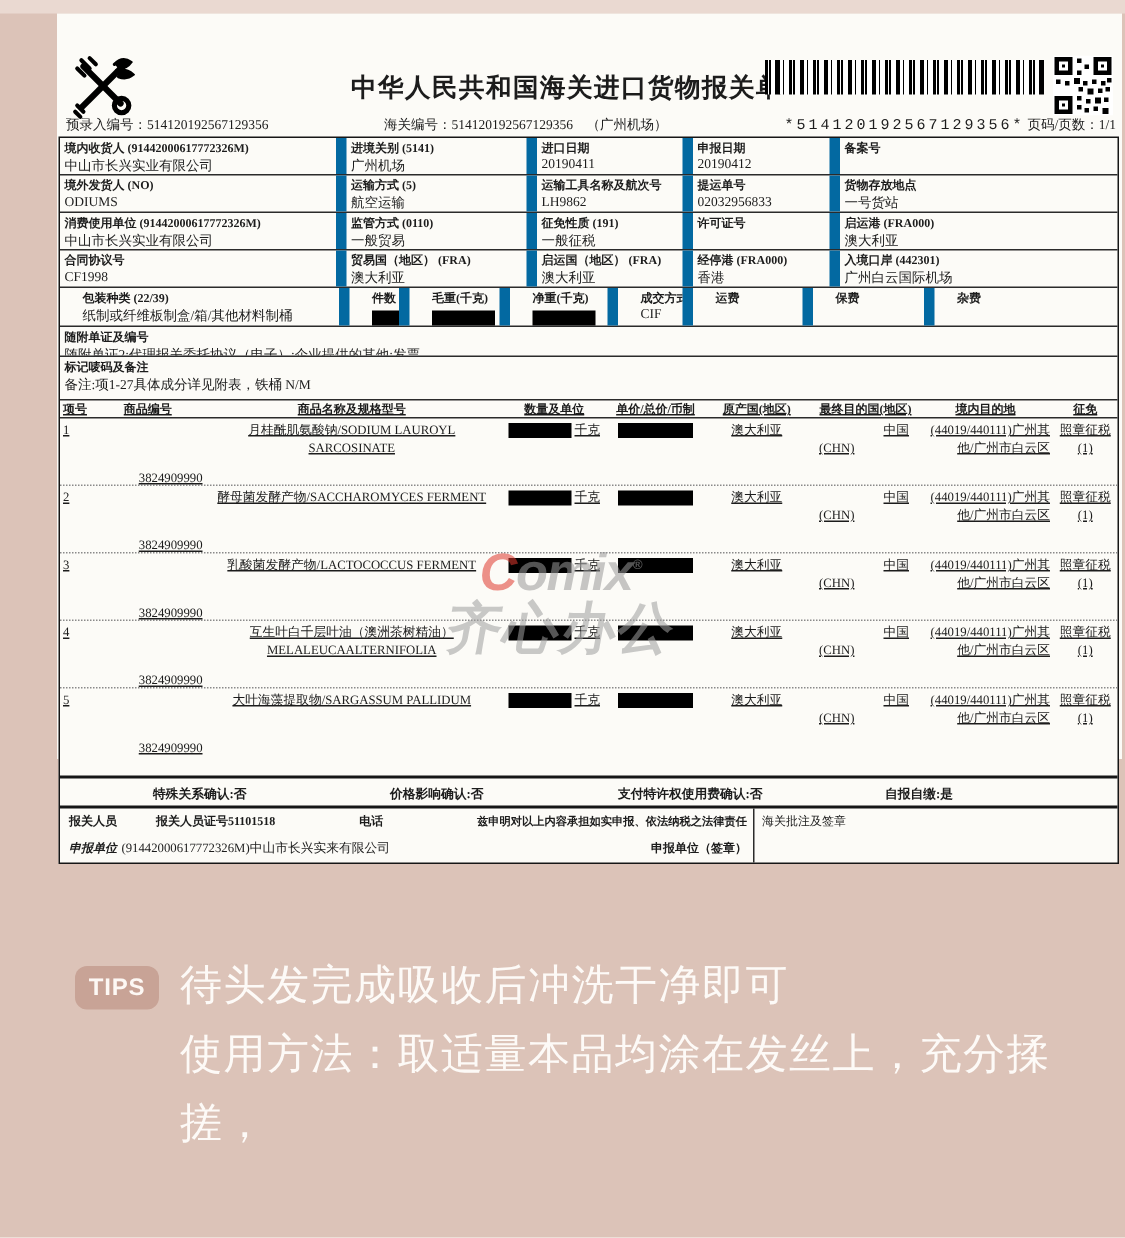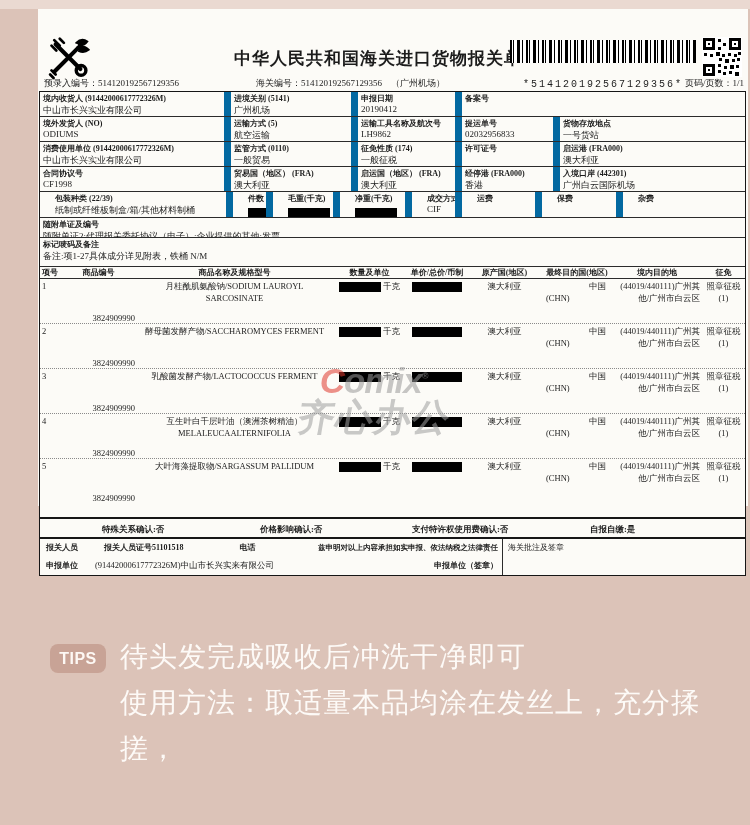--- a/index.html
+++ b/index.html
@@ -46,21 +46,21 @@
   .wide-cell { padding:1px 3px; height:20px; overflow:hidden; }
   .marks-cell { padding:1px 3px; height:28px; overflow:hidden; }
 
   .redact { display:inline-block; background:#000; vertical-align:middle; }
   .rd-pieces { width:34px; height:12px; }
   .rd-weight { width:42px; height:12px; }
   .rd-qty { width:42px; height:10px; margin-right:2px; }
   .rd-price { width:50px; height:10px; }
 
   
-  .items-grid { display:grid; grid-template-columns:20px 77px 195px 75px 60px 75px 70px 90px 1fr; }
+  .items-grid { display:grid; grid-template-columns:20px 77px 195px 75px 60px 75px 70px 90px 1fr;text-decoration:underline; }
   .items-head { border-top:1px solid #2b2b2b; border-bottom:1px solid #2b2b2b; height:13px; }
   .items-head > div { font-size:8px; font-weight:bold; text-align:center; white-space:nowrap; overflow:hidden; }
   .item-row { font-size:8.5px; }
   .item-row + .item-row { border-top:1px dotted #8a8a8a; }
   .item-row > div { padding:2px 2px 0 2px; }
   .i-no { text-align:left; }
   .i-code { text-align:right;margin-top:32px; }
   .i-name { text-align:center; }
   .i-qty { text-align:center; white-space:nowrap; }
   .i-price { text-align:center; }
@@ -78,21 +78,21 @@
   .c1{left:62px}.c2{left:220px}.c3{left:372px}.c4{left:550px}
 
   
   .foot { display:grid; grid-template-columns:463px 1fr; height:36px; }
   .foot-left { position:relative; border-right:1px solid #2b2b2b; }
   .foot-line1 { position:absolute; top:3px; left:6px; right:4px; display:flex; align-items:baseline; font-size:8px; font-weight:bold; white-space:nowrap; }
   .foot-cert { margin-left:26px; }
   .foot-phone { margin-left:56px; }
   .foot-decl { margin-left:auto; font-weight:bold; font-size:7.5px; }
   .foot-line2 { position:absolute; bottom:3px; left:6px; right:4px; display:flex; align-items:baseline; font-size:8.5px; white-space:nowrap; }
-  .foot-line2 .k { font-weight:bold; font-size:8px; margin-right:17px; }
+  .foot-line2 .k { font-weight:bold; font-size:8px; margin-right:3px;font-style:italic; }
   .foot-seal { margin-left:auto; font-weight:bold; font-size:8px; }
   .foot-right { padding:3px 5px; font-size:8px; font-weight:normal; }
 
   
   .watermark { position:absolute; left:246px; top:350px; width:180px; text-align:center;
     opacity:.55; pointer-events:none; z-index:6;
     font-family:"Liberation Sans","DejaVu Sans",sans-serif; }
   .wm-brand { font-size:35px; font-weight:bold; font-style:italic; letter-spacing:-1px;
     color:#9a9a9a; line-height:34px; white-space:nowrap; }
   .wm-brand .first { color:#e0392f; }
@@ -180,20 +180,24 @@
     <div class="grid5 frow">
       <div class="fcell">
         <div class="lbl">境内收货人 (91442000617772326M)</div>
         <div class="val">中山市长兴实业有限公司</div>
       </div>
       <div class="fcell">
         <div class="lbl">进境关别 (5141)</div>
         <div class="val">广州机场</div>
       </div>
       <div class="fcell">
+        <div class="lbl">进口日期</div>
+        <div class="val">20190411</div>
+      </div>
+      <div class="fcell">
         <div class="lbl">申报日期</div>
         <div class="val">20190412</div>
       </div>
       <div class="fcell">
         <div class="lbl">备案号</div>
         <div class="val"></div>
       </div>
     </div>
 
     <div class="grid5 frow">
@@ -222,21 +226,21 @@
     <div class="grid5 frow">
       <div class="fcell">
         <div class="lbl">消费使用单位 (91442000617772326M)</div>
         <div class="val">中山市长兴实业有限公司</div>
       </div>
       <div class="fcell">
         <div class="lbl">监管方式 (0110)</div>
         <div class="val">一般贸易</div>
       </div>
       <div class="fcell">
-        <div class="lbl">征免性质 (174)</div>
+        <div class="lbl">征免性质 (191)</div>
         <div class="val">一般征税</div>
       </div>
       <div class="fcell">
         <div class="lbl">许可证号</div>
         <div class="val"></div>
       </div>
       <div class="fcell">
         <div class="lbl">启运港 (FRA000)</div>
         <div class="val">澳大利亚</div>
       </div>

